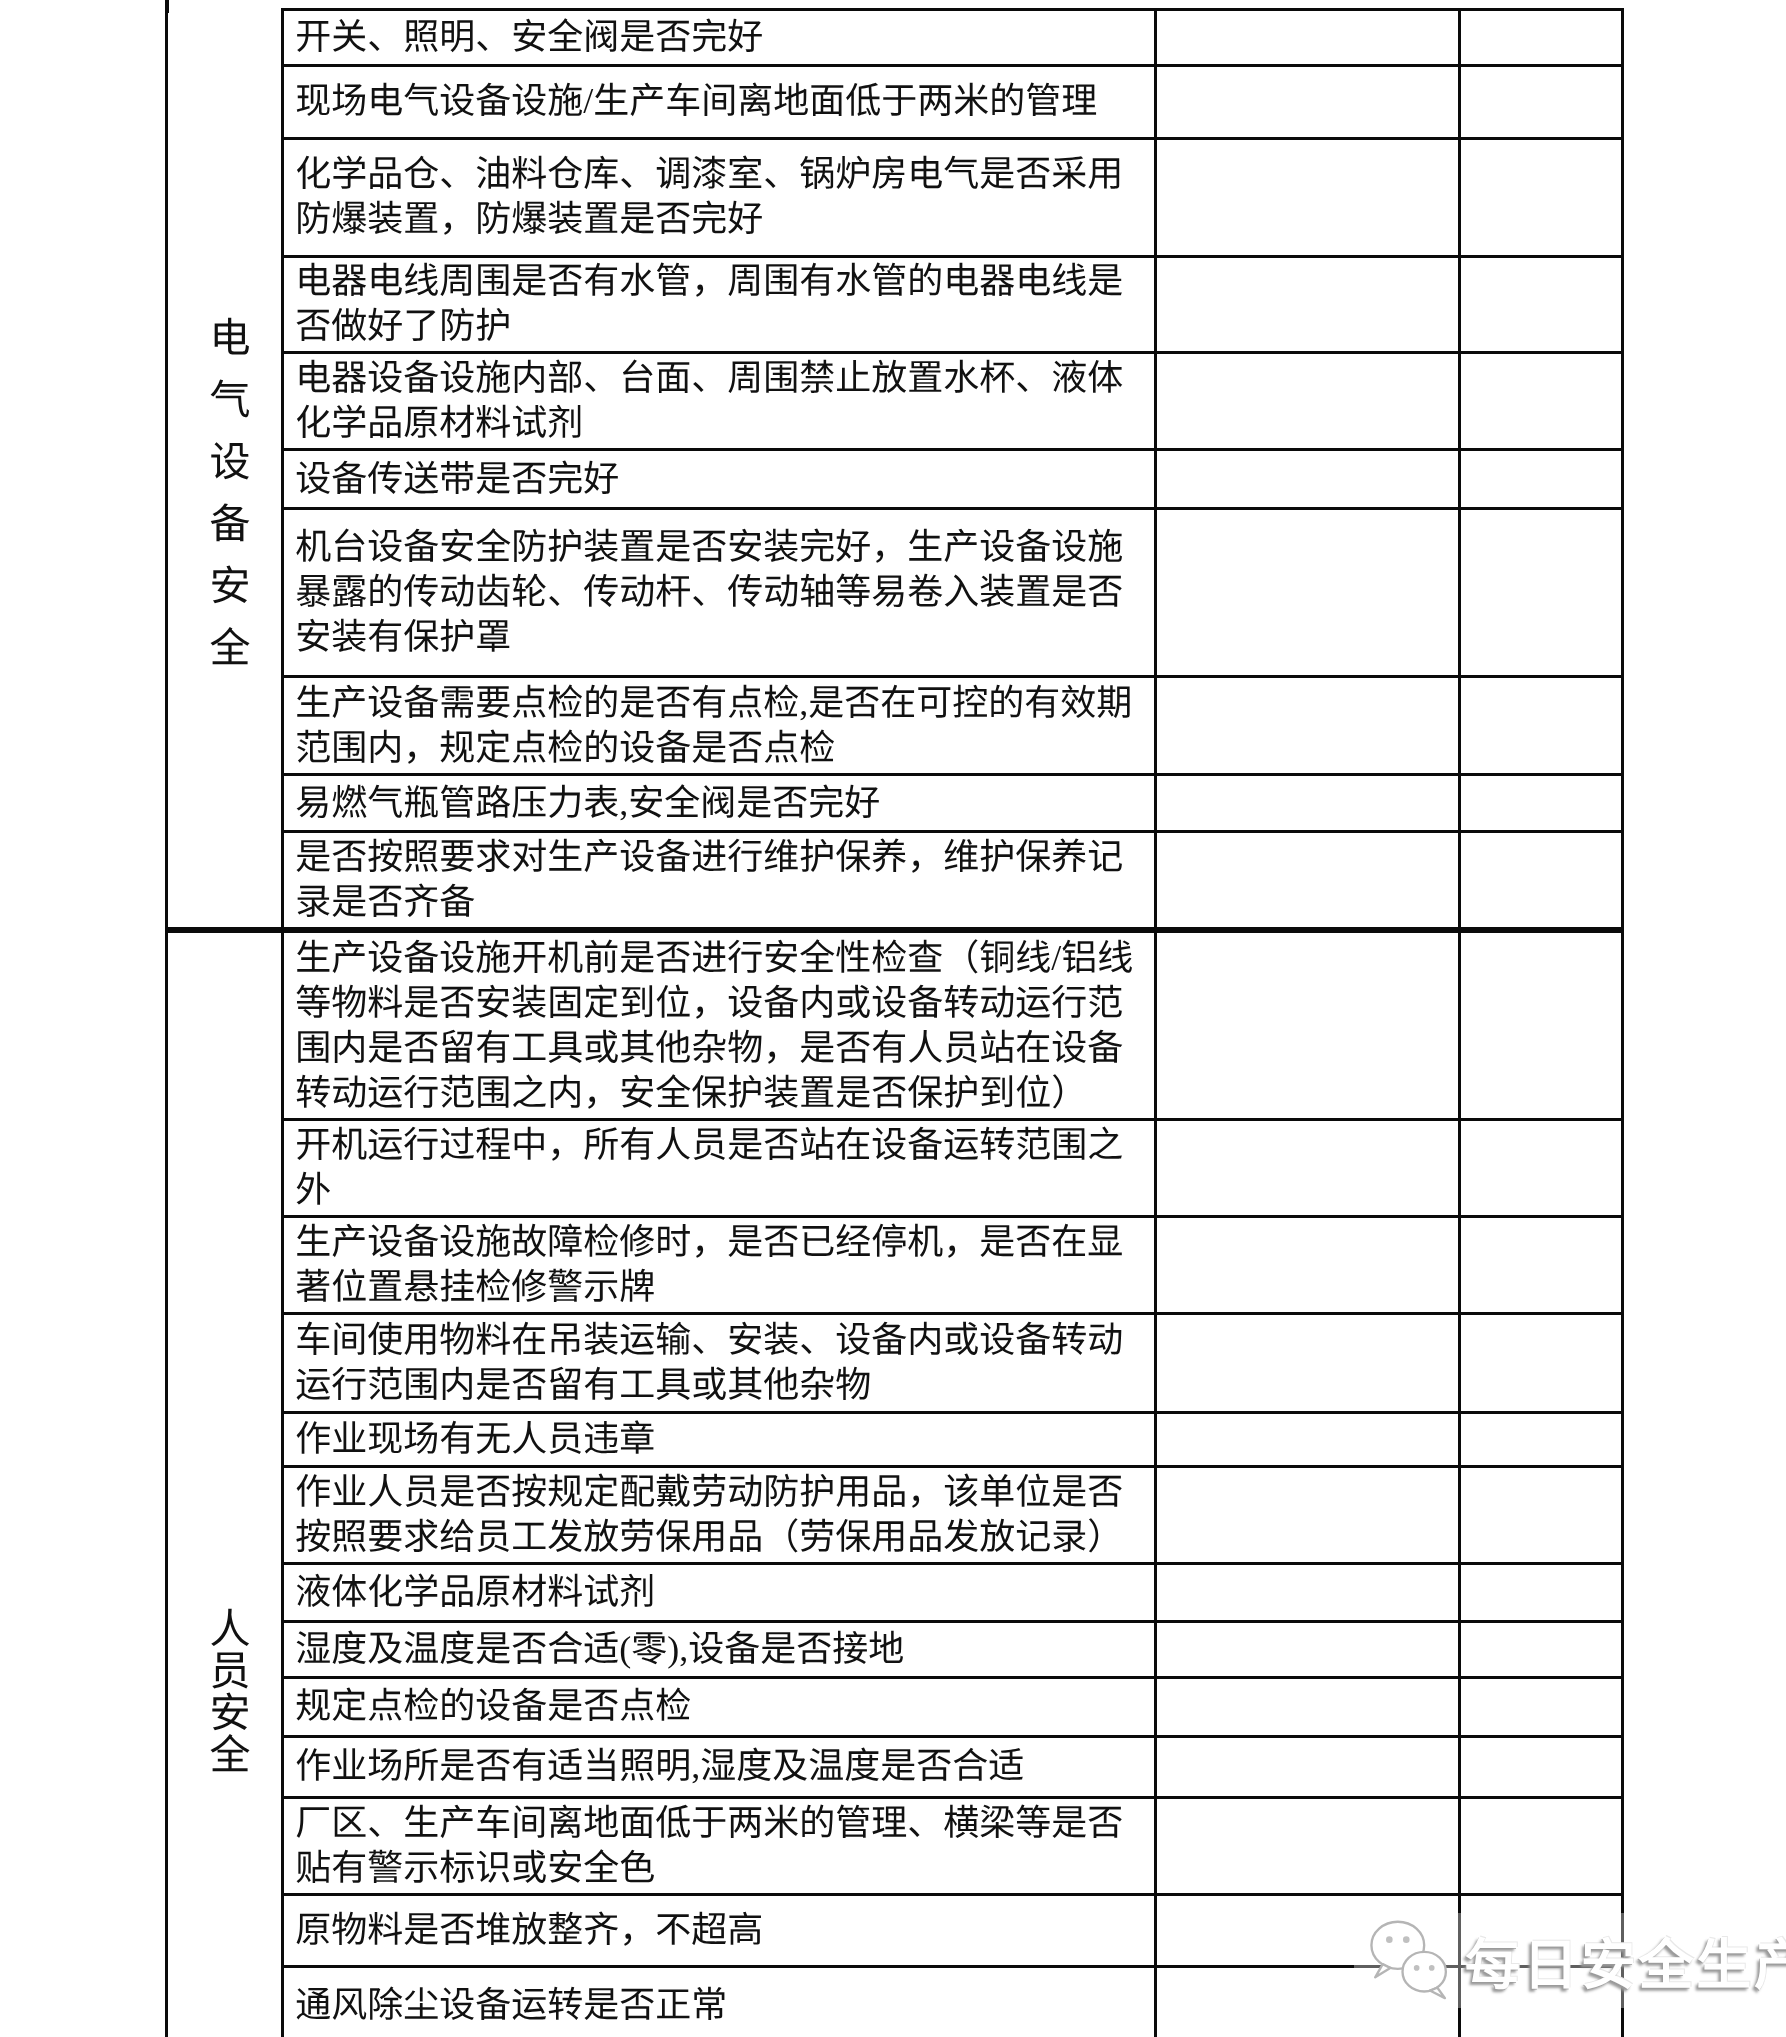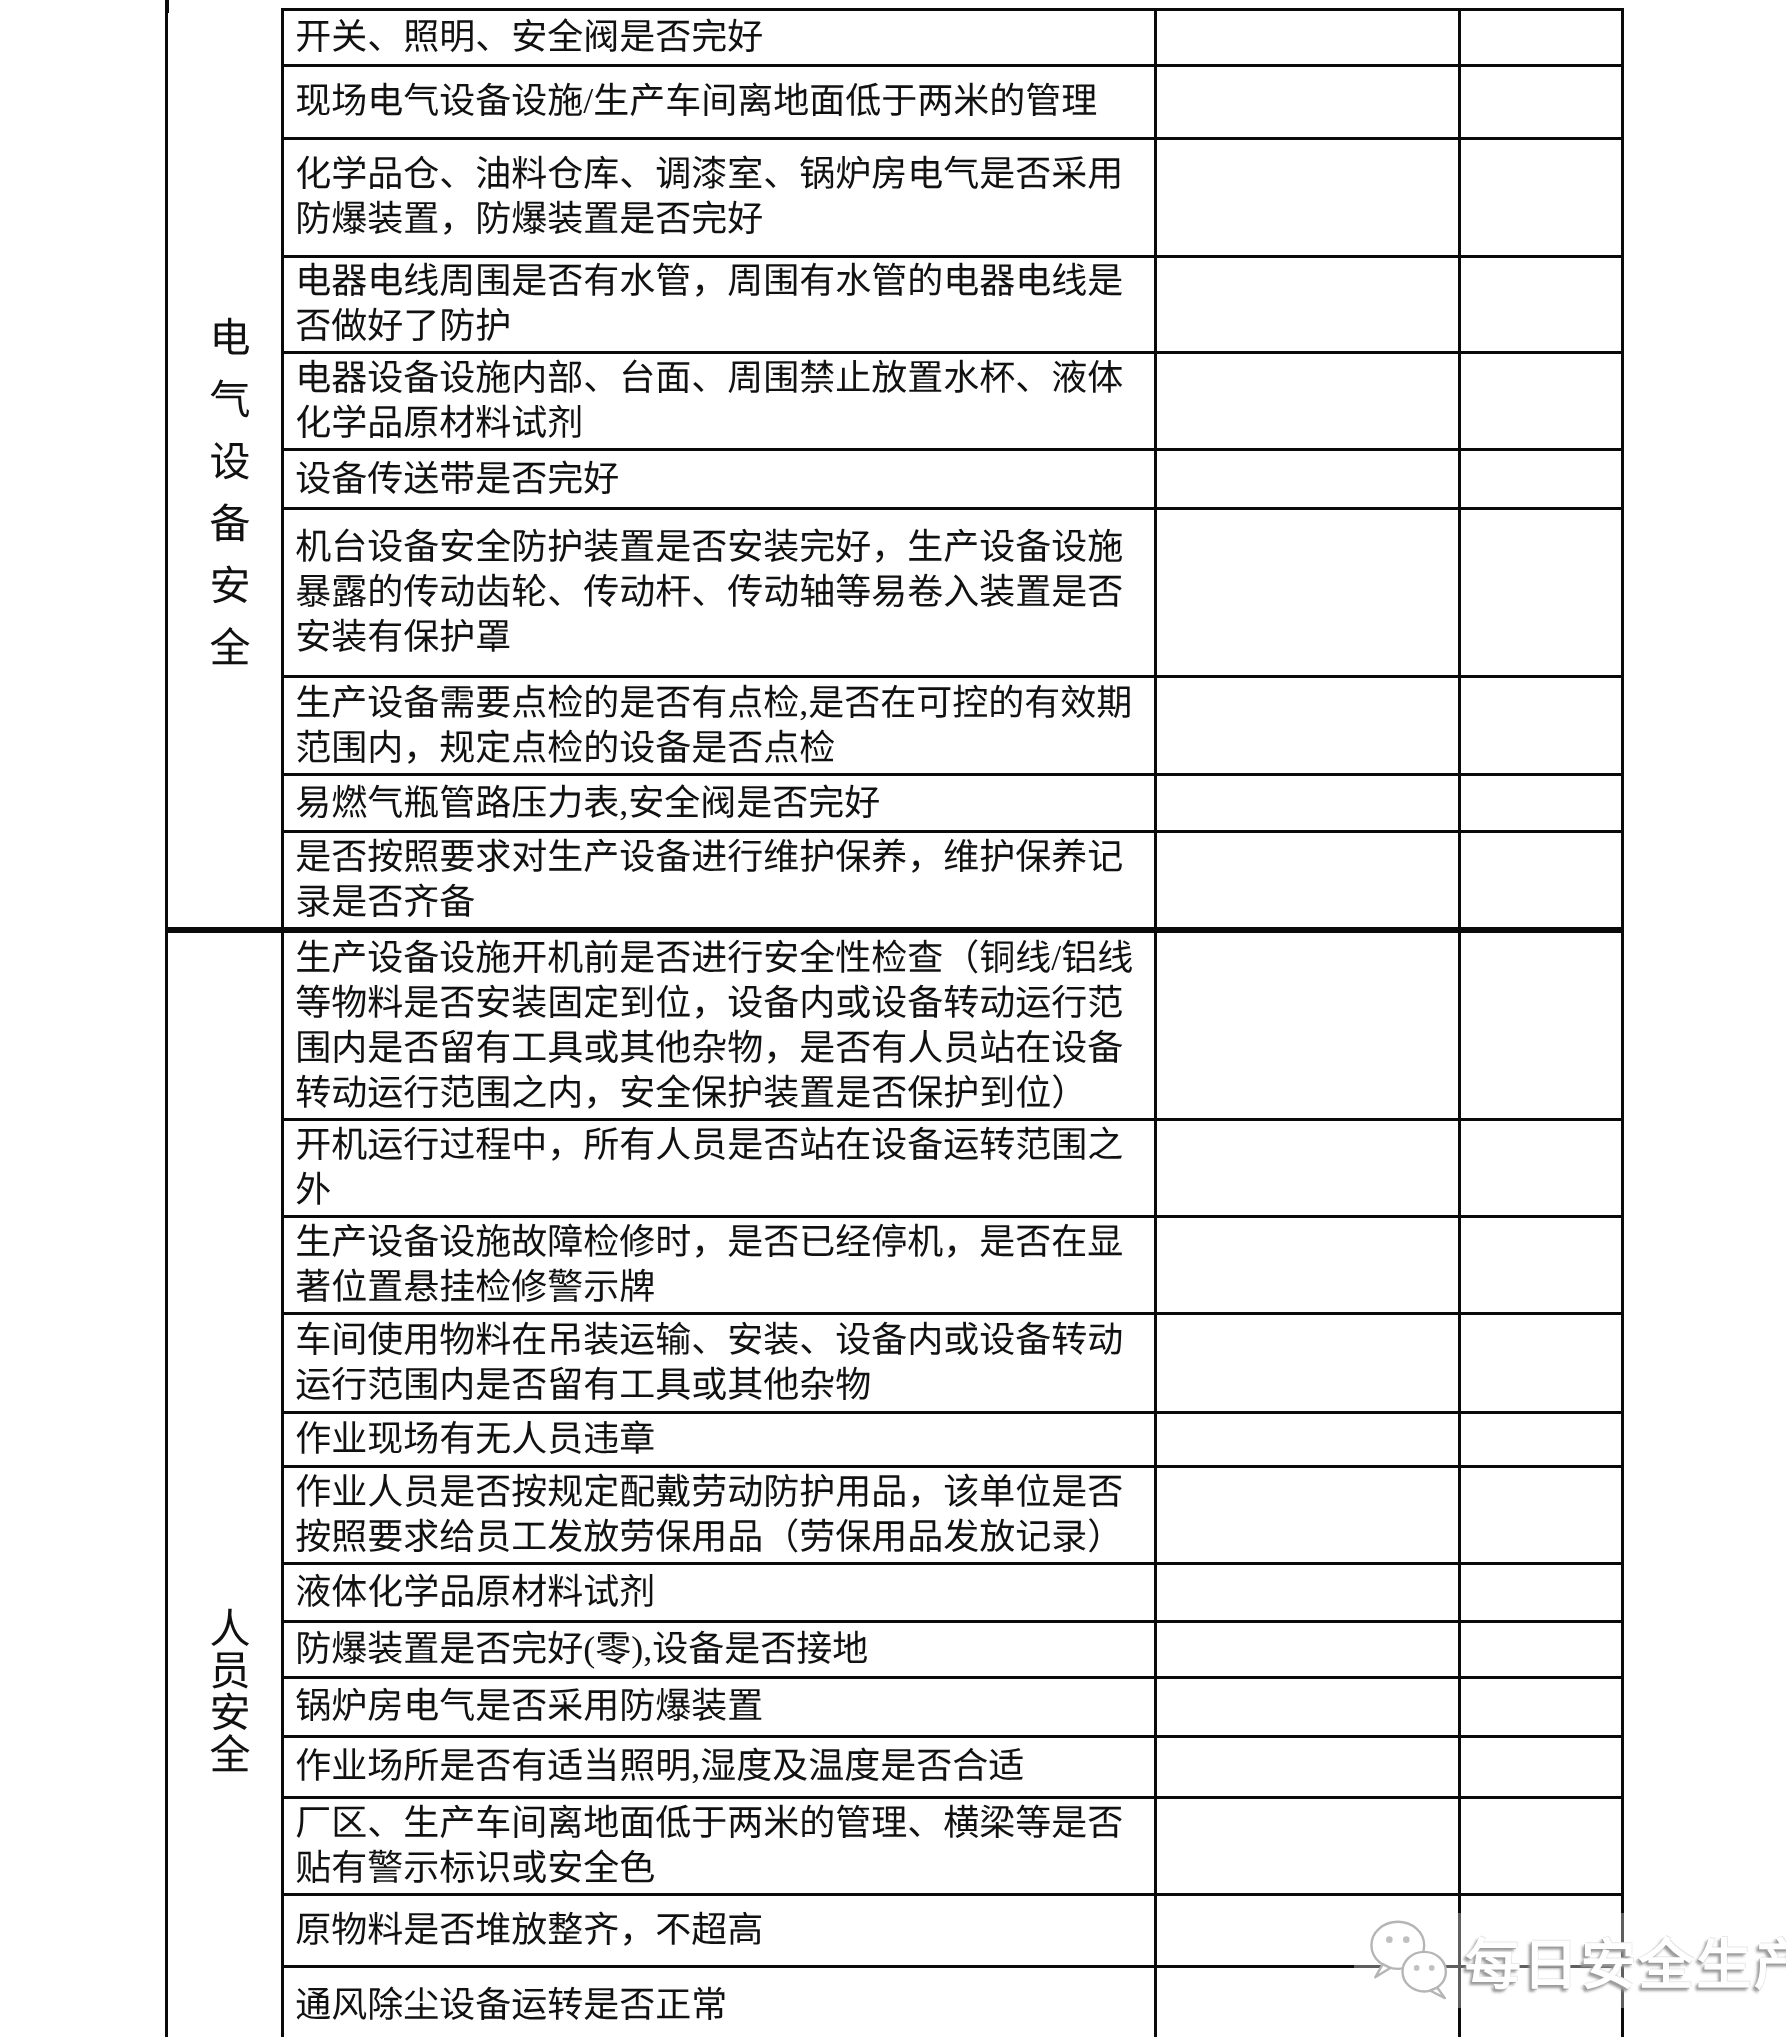--- a/index.html
+++ b/index.html
@@ -189,26 +189,26 @@
         <td>作业人员是否按规定配戴劳动防护用品，该单位是否按照要求给员工发放劳保用品（劳保用品发放记录）</td>
         <td></td>
         <td></td>
       </tr>
       <tr style="height:58px">
         <td>液体化学品原材料试剂</td>
         <td></td>
         <td></td>
       </tr>
       <tr style="height:56px">
-        <td>防爆装置是否完好(零),设备是否接地</td>
+        <td>湿度及温度是否合适(零),设备是否接地</td>
         <td></td>
         <td></td>
       </tr>
       <tr style="height:59px">
-        <td>锅炉房电气是否采用防爆装置</td>
+        <td>规定点检的设备是否点检</td>
         <td></td>
         <td></td>
       </tr>
       <tr style="height:61px">
         <td>作业场所是否有适当照明,湿度及温度是否合适</td>
         <td></td>
         <td></td>
       </tr>
       <tr style="height:93px">
         <td>厂区、生产车间离地面低于两米的管理、横梁等是否贴有警示标识或安全色</td>

